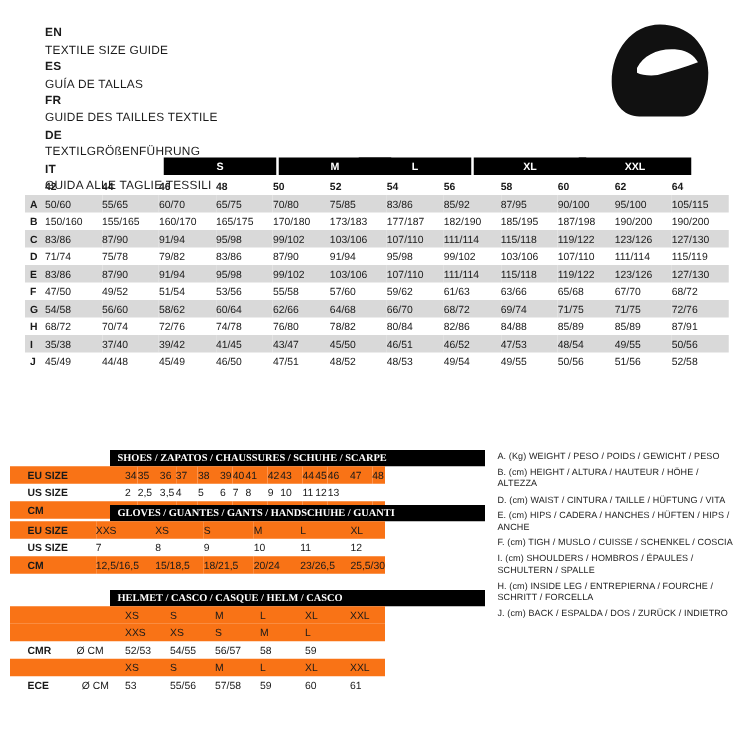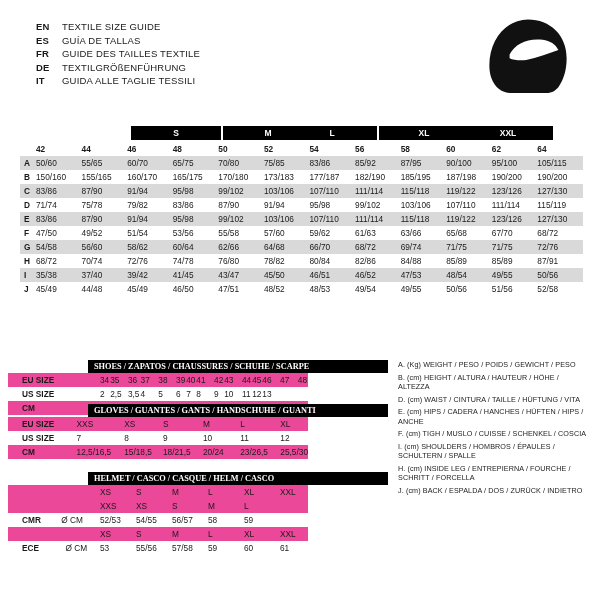--- a/index.html
+++ b/index.html
@@ -8,21 +8,21 @@
     background:#ffffff;
     font-family:"Liberation Sans", sans-serif;
     color:#1a1a1a;
     position:relative;
     overflow:hidden;
   }
   .page{position:relative;width:600px;height:600px;}
 
   
   .header{position:absolute;left:36px;top:20px;width:300px;}
-  .hdr-row{display:flex;align-items:baseline;font-size:9.5px;letter-spacing:.2px;line-height:13.6px;}
+  .hdr-row{display:flex;align-items:baseline;font-size:9.5px;letter-spacing:.2px;line-height:13.6px;flex-direction:column;}
   .hdr-lang{width:26px;font-weight:bold;}
   .hdr-txt{font-weight:normal;}
 
   
   .helmet{position:absolute;right:26px;top:14px;width:92px;height:92px;}
 
   
   .mtable{position:absolute;left:20px;top:126px;width:563px;border-collapse:collapse;}
   .mtable td{font-size:8.3px;line-height:11px;padding:1.5px 0 1.5px 0;}
   .mtable .rowlab{width:15px;font-weight:bold;text-align:left;padding-left:4px;}
@@ -31,21 +31,21 @@
   .sizehdr td{font-weight:bold;}
 
   
   .sizeband{position:absolute;left:20px;top:126px;width:563px;height:14px;}
   .sizeband .seg{position:absolute;top:0;height:14px;background:#000;color:#fff;
     font-size:8.5px;font-weight:bold;display:flex;align-items:center;justify-content:center;}
   .btab{border-collapse:collapse;}
   .sec-title{background:#000000;color:#fff;font-size:8.3px;font-weight:bold;padding:2px 6px;font-family:Liberation Serif, serif;}
   .lbl{font-size:8.3px;font-weight:bold;width:52px;padding:2px 0 2px 14px;}
   .val{font-size:8.3px;padding:2px 0;}
-  .grey{background:#ec4899;}
+  .grey{background:#f97316;}
 
   
   .legend{position:absolute;left:398px;top:360px;width:190px;}
   .legend p{margin:0 0 3.5px 0;font-size:7.2px;line-height:9.2px;letter-spacing:.1px;}
 
   .cellrow td{white-space:nowrap;}
 </style>
 </head>
 <body>
 

